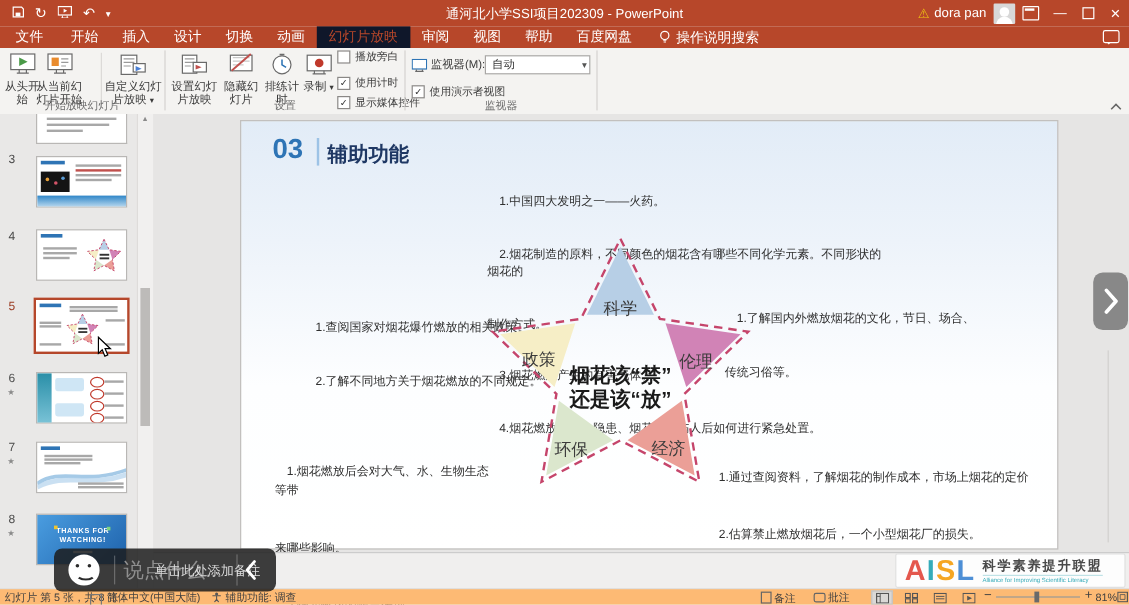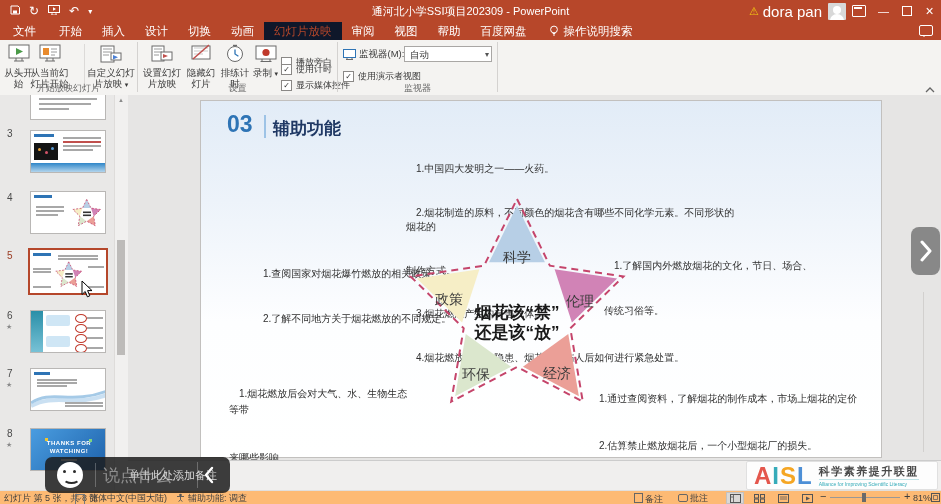--- a/index.html
+++ b/index.html
@@ -5,21 +5,21 @@
   html,body{margin:0;padding:0;background:#fff;}
   #app{position:relative;width:941px;height:504px;overflow:hidden;font-family:"Liberation Sans",sans-serif;background:#e6e5e4;
        -webkit-font-smoothing:antialiased;}
   .abs{position:absolute;}
   
   .titlebar{position:absolute;left:0;top:0;width:941px;height:22px;background:#B7472A;color:#fff;}
   .qa{position:absolute;top:3px;height:16px;display:flex;align-items:center;gap:9px;left:10px;color:#fff;font-size:12px;}
   .qa span{cursor:default;}
   .win-title{position:absolute;left:0;top:4px;width:941px;text-align:center;font-size:11px;color:#fff;}
   .tb-right{position:absolute;right:0;top:0;height:22px;display:flex;align-items:center;}
-  .tb-user{font-size:15px;color:#fff;margin:0 6px 0 4px;}
+  .tb-user{font-size:11px;color:#fff;margin:0 6px 0 4px;}
   .avatar{width:18px;height:17px;background:#d8d8d8;position:relative;overflow:hidden;border-radius:1px;}
   .avatar:before{content:"";position:absolute;left:5px;top:3px;width:8px;height:8px;border-radius:50%;background:#fff;}
   .avatar:after{content:"";position:absolute;left:2px;top:11px;width:14px;height:8px;border-radius:7px 7px 0 0;background:#fff;}
   .winbtn{width:23px;height:22px;display:flex;align-items:center;justify-content:center;font-size:11px;color:#fff;}
   .restore-glyph{width:8px;height:8px;border:1px solid #fff;position:relative;}
   .dispopt{width:12px;height:10px;border:1px solid #fff;border-radius:1px;position:relative;margin:0 6px;}
   .dispopt:before{content:"";position:absolute;left:1px;top:1px;width:8px;height:2px;background:#fff;}
   
   .tabrow{position:absolute;left:0;top:22px;width:941px;height:18px;background:#B7472A;display:flex;align-items:stretch;color:#fff;}
   .tab{font-size:11.5px;line-height:18px;padding:0 10px;white-space:nowrap;}
@@ -192,21 +192,21 @@
     </div>
     <div class="rbtn" style="left:252px;width:27px;">
       <svg class="ric" width="22" height="20" viewBox="0 0 22 20">
           <rect x="1" y="2" width="20" height="13" fill="#fff" stroke="#6a6a6a"></rect>
           <circle cx="11" cy="8.5" r="3.6" fill="#c0392b"></circle>
           <path d="M7 15v2.5M15 15v2.5M5.5 17.5h11" stroke="#6a6a6a"></path>
         </svg>
       <span>录制</span>
       <span style="font-size:7px;">▾</span>
     </div>
-    <div class="cbrow" style="left:281px;top:16px;">
+    <div class="cbrow" style="left:281px;top:1px;">
       <span class="cbx"></span>
       <span>播放旁白</span>
     </div>
     <div class="cbrow" style="left:281px;top:23px;">
       <span class="cbx">✓</span>
       <span>使用计时</span>
     </div>
     <div class="cbrow" style="left:281px;top:39px;">
       <span class="cbx">✓</span>
       <span>显示媒体控件</span>

